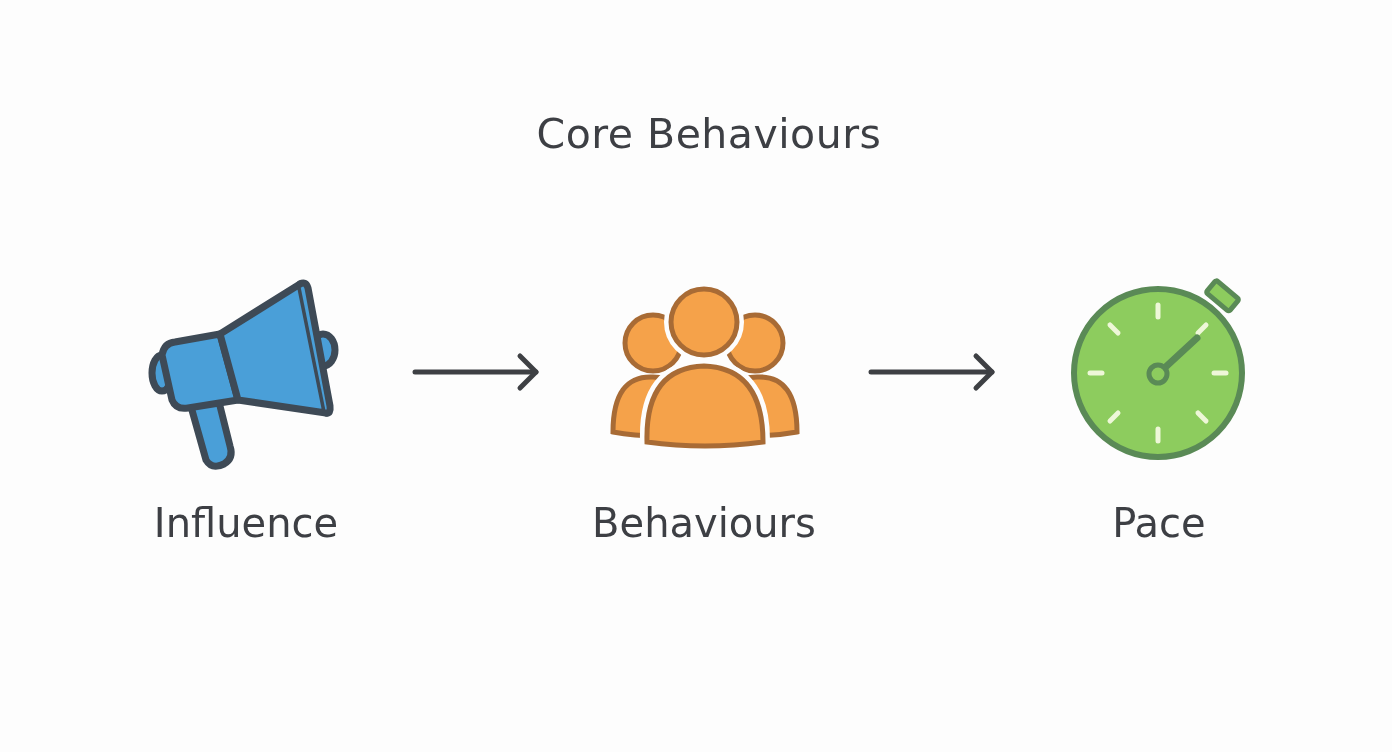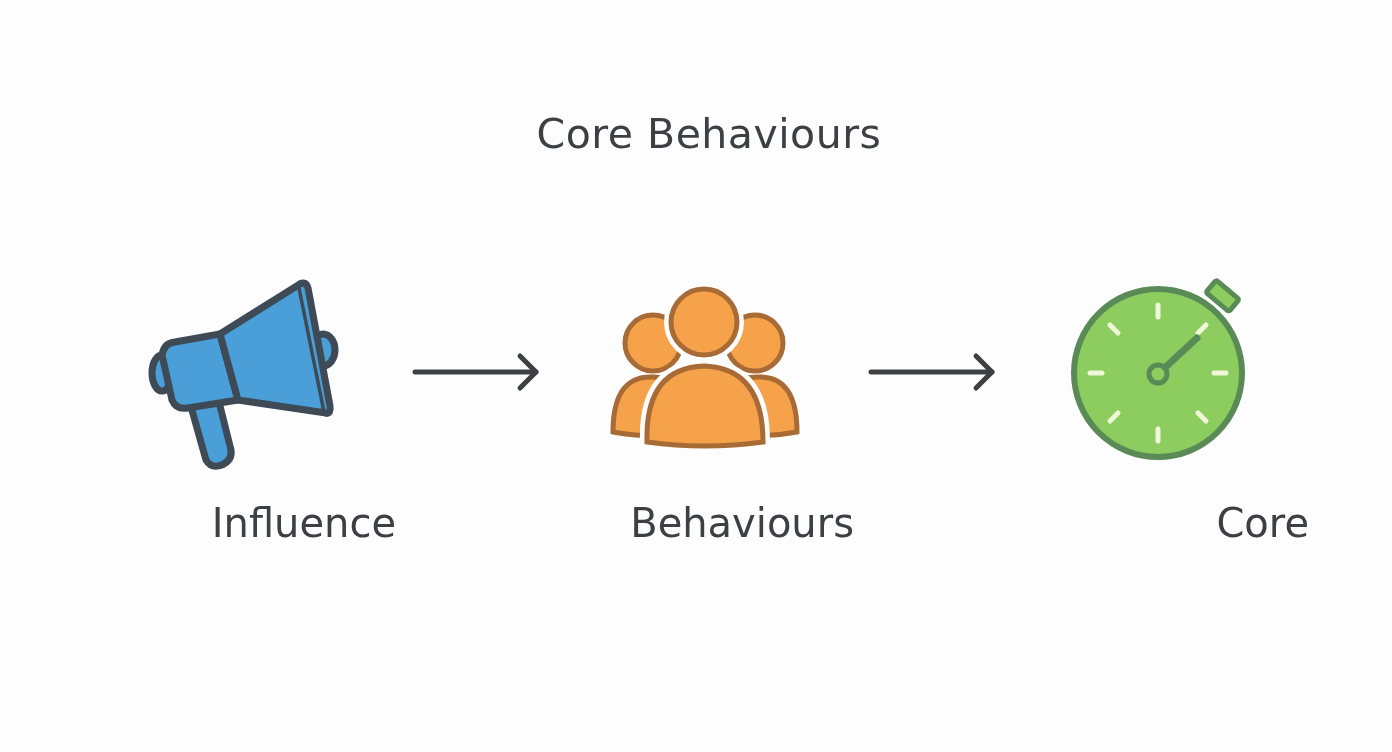--- a/index.html
+++ b/index.html
@@ -1,21 +1,21 @@
 <!DOCTYPE html>
 <html><head>
 <meta charset="utf-8">
 <style>
   html, body { margin:0; padding:0; }
   body { width:1392px; height:752px; background:#fdfdfd; position:relative; overflow:hidden;
          font-family:"DejaVu Sans", sans-serif; color:#3b3d42; }
   .title { position:absolute; left:0; width:1418px; top:110px; text-align:center;
            font-size:41px; letter-spacing:0.5px; color:#3d3f44; }
   .icon { position:absolute; }
-  .label { position:absolute; font-size:40px; color:#3d3f44; text-align:right; width:300px; }
+  .label { position:absolute; font-size:40px; color:#3d3f44; text-align:center; width:300px; }
   .arrow { position:absolute; }
 </style>
 </head>
 <body>
 
 <div class="title">Core Behaviours</div>
 
 <svg class="icon" style="left:140px;top:270px" width="210" height="210" viewBox="0 0 210 210">
   <g stroke="#3e4a56" stroke-width="7" stroke-linejoin="round" stroke-linecap="round" fill="#4a9fd8">
     <ellipse cx="183" cy="80" rx="12" ry="16"></ellipse>
@@ -72,13 +72,13 @@
     <line x1="138" y1="143" x2="146" y2="151"></line>
     <line x1="50" y1="151" x2="58" y2="143"></line>
     <line x1="138" y1="63" x2="146" y2="55"></line>
   </g>
   <line x1="98" y1="104" x2="137" y2="68" stroke="#5a8a56" stroke-width="7" stroke-linecap="round"></line>
   <circle cx="98" cy="104" r="9" fill="#8dcc5e" stroke="#5a8a56" stroke-width="5"></circle>
 </svg>
 
 <div class="label" style="left:96px;top:500px">Influence</div>
 <div class="label" style="left:554px;top:500px">Behaviours</div>
-<div class="label" style="left:1009px;top:500px">Core</div>
+<div class="label" style="left:1009px;top:500px">Pace</div>
 
 </body></html>

